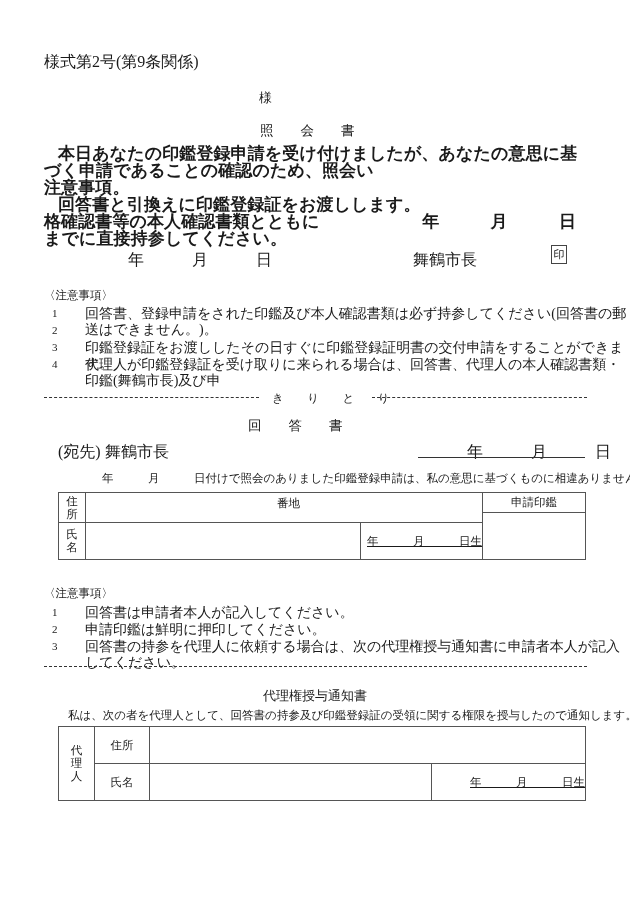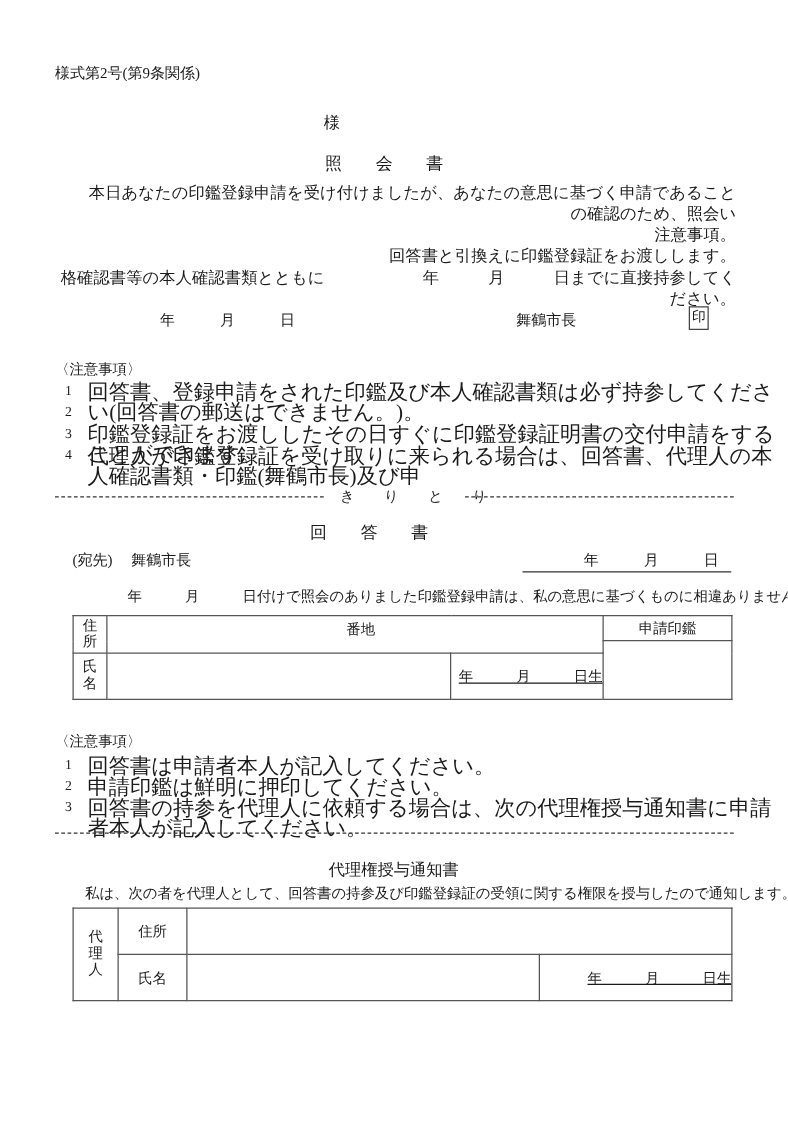--- a/index.html
+++ b/index.html
@@ -23,31 +23,32 @@
     padding: 0;
   }
 
   
   .t {
     position: absolute;
     white-space: pre;
     line-height: 1.45;
   }
   .fs11b { font-size: 11.5px; }
-  .fs12 { font-size: 12px; }
+  .fs12 { font-size: 16px; }
   .fs13 { font-size: 13px; }
   .wide6 { letter-spacing: 6px; }
 
   
   .para {
     position: absolute;
-    font-size: 13px;
+    font-size: 17px;
     line-height: 17px;
     letter-spacing: 0.1px;
-    text-align: right;
+    text-align: left;
+    font-weight: bold;
   }
 
   
   .seal-box {
     position: absolute;
     border: 1px solid #444;
     width: 14px;
     height: 17px;
     font-size: 11px;
     line-height: 17px;
@@ -59,22 +60,23 @@
     position: absolute;
     font-size: 11.5px;
   }
   .note-num {
     position: absolute;
     font-size: 11px;
     text-align: left;
   }
   .note-txt {
     position: absolute;
-    font-size: 17px;
+    font-size: 14px;
     line-height: 16px;
+    margin-left: 15px;
   }
 
   
   .dashline {
     position: absolute;
     border-top: 1px dashed #333;
     height: 0;
   }
 
   

